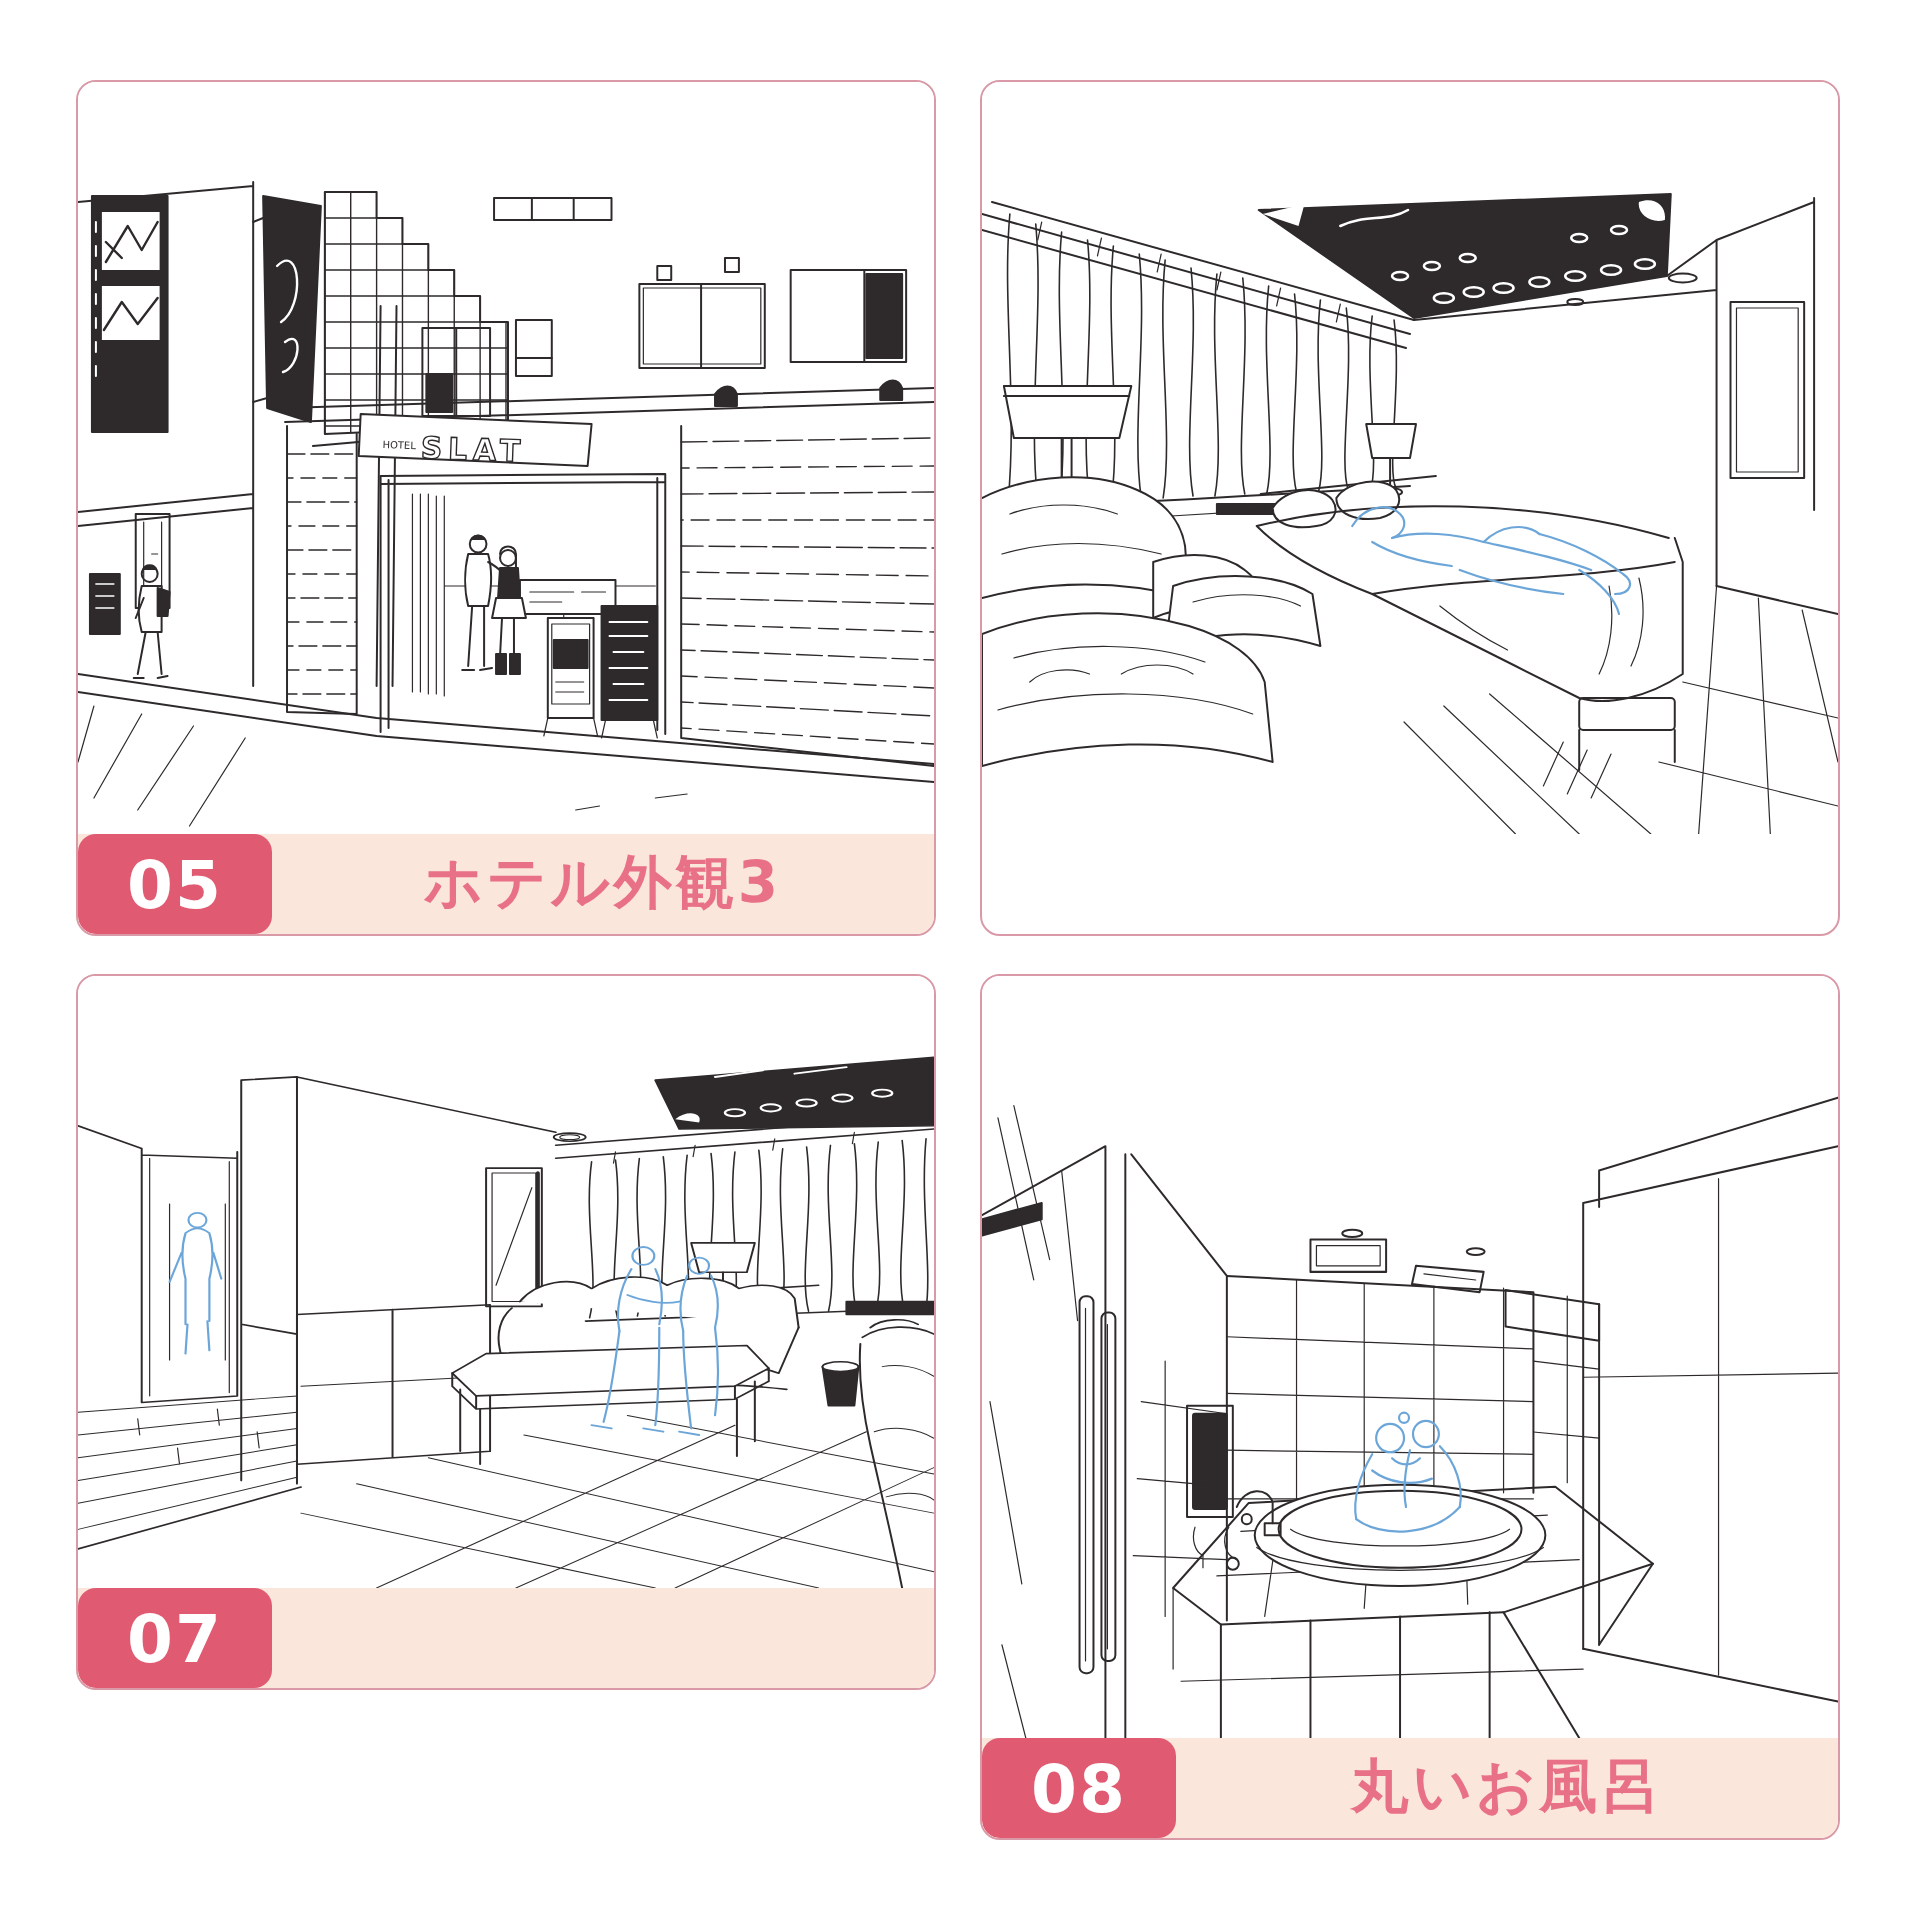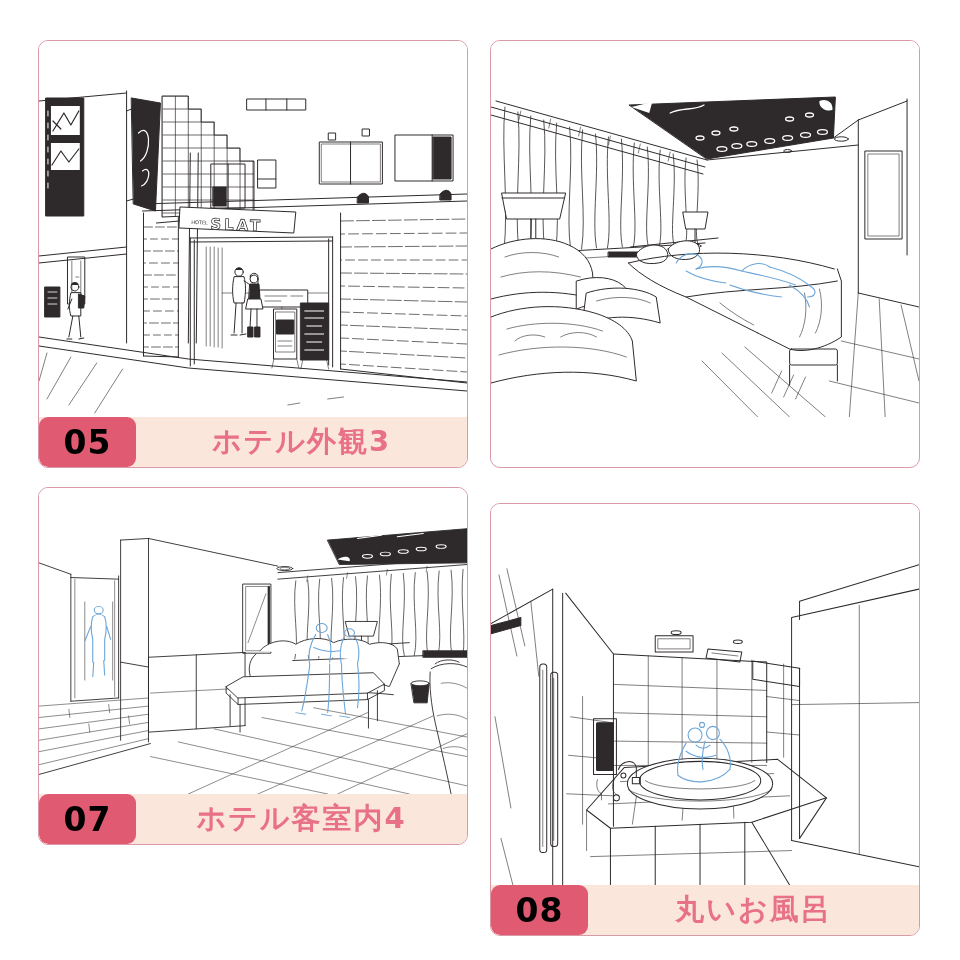--- a/index.html
+++ b/index.html
@@ -2,26 +2,26 @@
 <html><head>
 <meta charset="utf-8">
 <style>
   html,body{margin:0;padding:0;background:#ffffff;}
   body{width:960px;height:960px;font-family:"DejaVu Sans","Liberation Sans",sans-serif;}
   .stage{position:relative;width:960px;height:960px;background:#ffffff;overflow:hidden;}
   .card{position:absolute;width:430px;background:#ffffff;border:1.5px solid #d999a7;border-radius:10px;overflow:hidden;box-sizing:border-box;}
   .card.pos-05{left:38px;top:40px;height:428px;}
   .card.pos-06{left:490px;top:40px;height:428px;}
   .card.pos-07{left:38px;top:487px;height:358px;}
-  .card.pos-08{left:490px;top:487px;height:433px;margin-top:16px;}
+  .card.pos-08{left:490px;top:487px;height:433px;}
   .art{position:absolute;left:0;right:0;top:0;bottom:50px;background:#ffffff;}
   .art svg{width:100%;height:100%;display:block;}
   .bar{position:absolute;left:0;right:0;bottom:0;height:50px;background:#fbe6db;}
   .badge{position:absolute;left:0;bottom:0;width:97px;height:50px;background:#e05a72;border-radius:9px;
-         color:#000000;font-weight:bold;font-size:33px;display:flex;align-items:center;justify-content:center;letter-spacing:1px;}
+         color:#ffffff;font-weight:bold;font-size:33px;display:flex;align-items:center;justify-content:center;letter-spacing:1px;}
   .bar-label{position:absolute;left:97px;right:0;top:0;bottom:0;display:flex;align-items:center;justify-content:center;
          color:#e87187;font-weight:bold;font-size:29px;letter-spacing:2px;white-space:nowrap;}
   .ln{fill:none;stroke:#2e2a2b;stroke-width:1;stroke-linecap:round;stroke-linejoin:round;}
   .thin{stroke-width:0.6;}
   .blue{fill:none;stroke:#6ca6d9;stroke-width:1.1;stroke-linecap:round;stroke-linejoin:round;}
   .wht{stroke:#ffffff;}
 </style>
 </head>
 <body>
 
@@ -345,21 +345,20 @@
             <circle cx="312" cy="178" r="5"></circle>
           <path d="M278,180 C272,192 270,206 272,218 M290,180 C294,190 294,202 292,214 M306,184 C302,196 302,208 304,218 M318,184 C322,194 322,206 320,216"></path>
           <path d="M276,196 C284,200 294,202 302,200"></path>
           <path d="M272,218 C270,236 268,256 264,274 M292,216 C292,236 292,256 290,276 M304,218 C304,238 306,258 308,278 M320,216 C322,234 322,252 320,270"></path>
           <path d="M258,276 L268,278 M284,278 L294,280 M302,280 L312,282"></path>
         </g>
       </svg>
     </div>
     <div class="bar">
       <div class="badge">07</div>
-      <div class="bar-label">ホテル客室内4</div>
     </div>
   </div>
 
   <div class="card pos-08">
     <div class="art">
       <svg viewBox="0 0 430 376" preserveAspectRatio="none">
         <g class="ln">
 
           <path d="M62,84 V376 M72,88 V376 M0,118 L62,84"></path>
           <path class="thin" d="M8,70 L26,150 M16,64 L34,140 M4,210 L20,300 M10,330 L22,376 M40,96 L48,170"></path>

